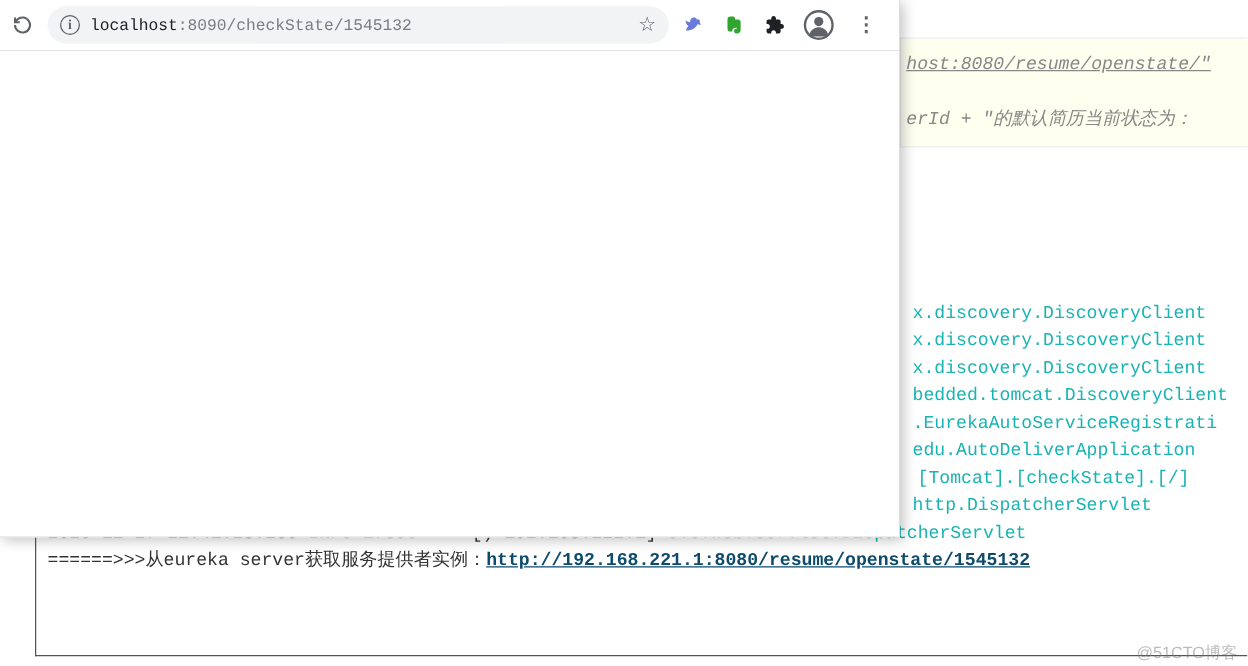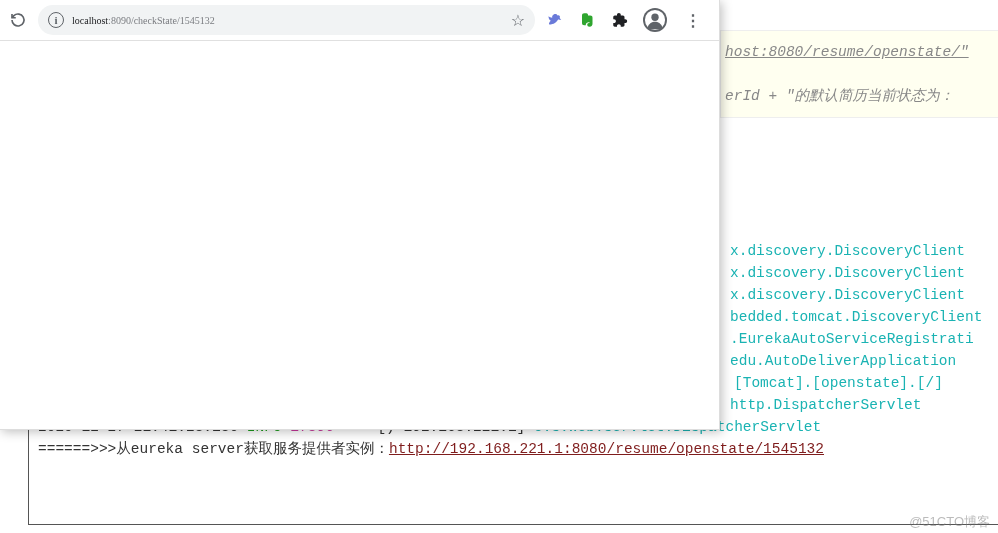--- a/index.html
+++ b/index.html
@@ -61,24 +61,24 @@
     align-items: center;
     justify-content: center;
     font-size: 11px;
     color: #5f6368;
     font-family: serif;
     font-weight: bold;
     flex-shrink: 0;
   }
   .url-text {
     flex: 1;
-    font-size: 10px;
+    font-size: 13px;
     color: #7a7c80;
     white-space: nowrap;
-    font-family: Liberation Serif, serif;
+    font-family: Liberation Mono, monospace;
   }
   .url-text .host { color: #202124; }
   .star-icon {
     color: #5f6368;
     font-size: 16px;
     cursor: pointer;
   }
   .ext-group {
     display: flex;
     align-items: center;
@@ -165,21 +165,21 @@
     padding-left: 8px;
     color: #333;
   }
   .log-line.full {
     white-space: nowrap;
     padding-left: 8px;
   }
   .c-cyan { color: #1ab3b3; }
   .c-green { color: #1a9c1a; }
   .c-magenta { color: #c9379c; }
-  .c-link { color: #7f1d1d; text-decoration: underline; }
+  .c-link { color: #0c4a6e; text-decoration: underline; font-weight: bold; }
   .watermark {
     position: absolute;
     right: 8px;
     bottom: 2px;
     font-size: 13px;
     color: rgba(120,120,120,0.5);
     z-index: 20;
     font-family: Arial;
     margin-left: 48px;
   }
@@ -197,21 +197,21 @@
 
   <div class="log-border"></div>
 
   <div class="log-block">
     <div class="log-line" style="padding-left:700px;"><span class="c-cyan">x.discovery.DiscoveryClient</span></div>
     <div class="log-line" style="padding-left:700px;"><span class="c-cyan">x.discovery.DiscoveryClient</span></div>
     <div class="log-line" style="padding-left:700px;"><span class="c-cyan">x.discovery.DiscoveryClient</span></div>
     <div class="log-line" style="padding-left:700px;"><span class="c-cyan">bedded.tomcat.DiscoveryClient</span></div>
     <div class="log-line" style="padding-left:700px;"><span class="c-cyan">.EurekaAutoServiceRegistrati</span></div>
     <div class="log-line" style="padding-left:700px;"><span class="c-cyan">edu.AutoDeliverApplication</span></div>
-    <div class="log-line" style="padding-left:704px;"><span class="c-cyan">[Tomcat].[openstate].[/]</span></div>
+    <div class="log-line" style="padding-left:704px;"><span class="c-cyan">[Tomcat].[checkState].[/]</span></div>
     <div class="log-line" style="padding-left:700px;"><span class="c-cyan">http.DispatcherServlet</span></div>
     <div class="log-line full">
       <span>2020-12-27 21:41:28.136 </span>
       <span class="c-green"> INFO</span>
       <span class="c-magenta"> 17896</span>
       <span> --- [)-192.168.221.1] </span>
       <span class="c-cyan">o.s.web.servlet.DispatcherServlet</span>
     </div>
     <div class="log-line full">
       <span>======&gt;&gt;&gt;从eureka server获取服务提供者实例：</span><a href="#" class="c-link">http://192.168.221.1:8080/resume/openstate/1545132</a>

